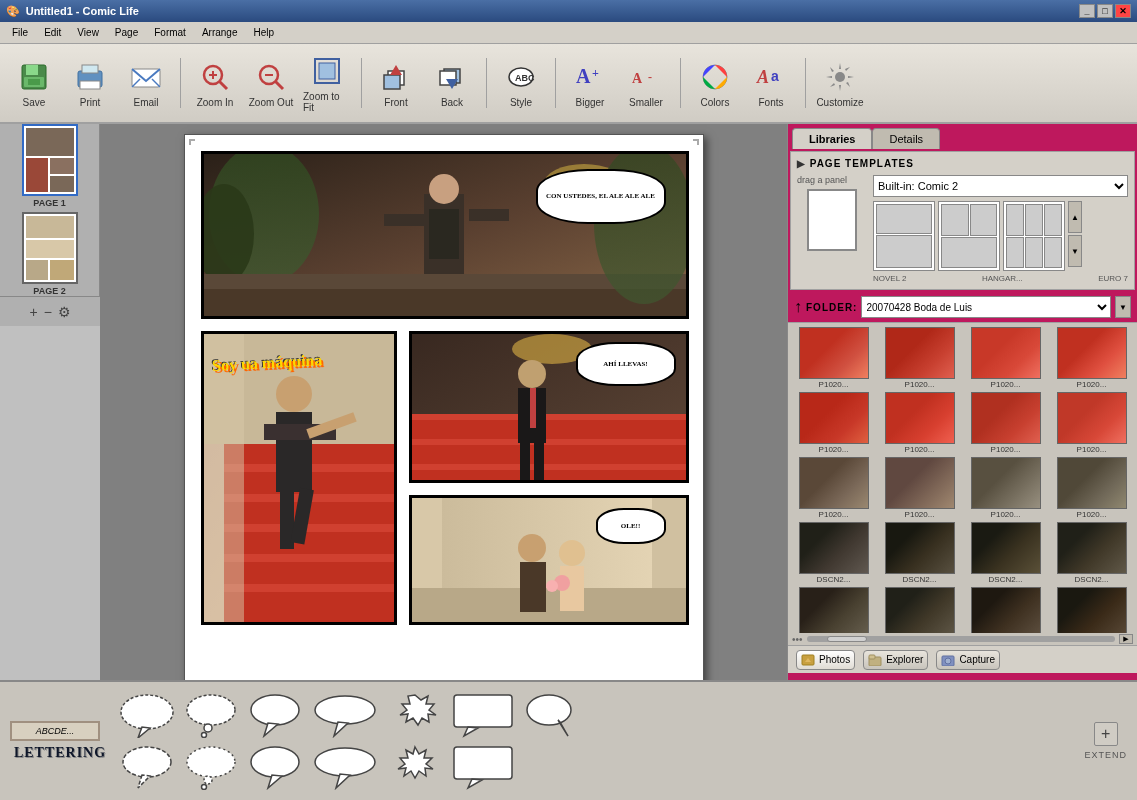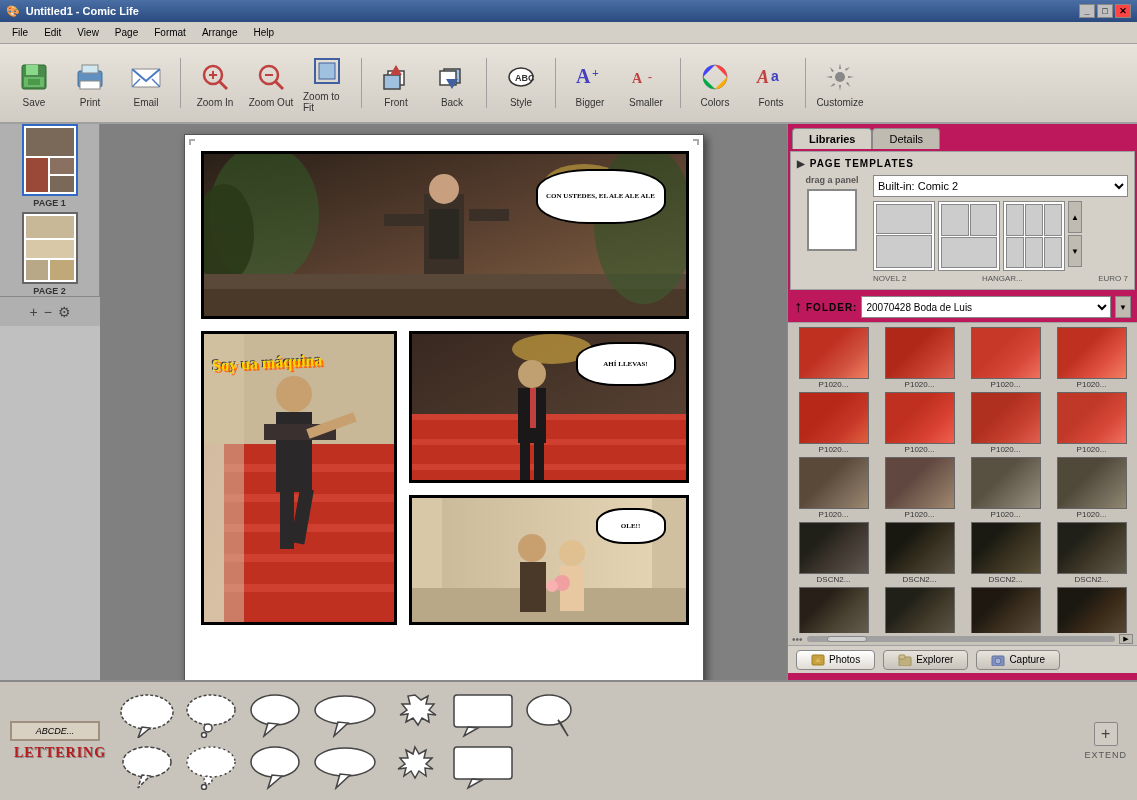--- a/index.html
+++ b/index.html
@@ -266,21 +266,21 @@
       border-top: 1px solid #a0a0a0;
       display: flex;
       align-items: center;
       padding: 0 8px;
       gap: 8px;
     }
     .bottom-tab-btn {
       display: flex;
       align-items: center;
       gap: 4px;
-      padding: 3px 14px;
+      padding: 3px 4px;
       background: linear-gradient(to bottom, #e8e4dc, #c8c4bc);
       border: 1px solid #888;
       border-radius: 4px;
       cursor: pointer;
       font-size: 10px;
     }
     .bottom-tab-btn.active { background: linear-gradient(to bottom, #fff, #e0dcd4); }
 
     
     #bottom-panel {
@@ -684,21 +684,21 @@
       <div class="right-tab active">Libraries</div>
       <div class="right-tab">Details</div>
     </div>
 
     <div id="page-templates" style="background:#d4d0c8; border:1px solid #a0a0a0; margin:2px; padding:6px;">
       <div class="section-header">
         <span style="color:#333;">▶</span>
         <span>PAGE TEMPLATES</span>
       </div>
       <div style="display:flex; gap:6px; align-items:flex-start;">
-        <div style="width:70px; text-align:center;font-weight:bold;">
+        <div style="width:70px; ">
           <div style="font-size:9px; color:#555; margin-bottom:4px;">drag a panel</div>
 
           <div style="width:50px; height:62px; background:white; border:2px solid #888; margin:0 auto; cursor:grab;"></div>
         </div>
         <div style="flex:1;">
           <select class="dropdown-full"><option>Built-in: Comic 1</option><option selected="">Built-in: Comic 2</option><option>Built-in: Comic 3</option></select>
           
           <div style="display:flex; gap:3px; margin-top:4px; overflow:hidden;">
 
             <div style="width:62px; height:70px; background:white; border:1px solid #888; padding:2px; cursor:pointer; display:flex; flex-direction:column; gap:1px;">
@@ -867,21 +867,21 @@
       </div>
     </div>
   </div>
 
 </div>
 
 <div id="bottom-panel">
 
   <div style="display:flex; flex-direction:column; gap:4px; width:100px;">
     <div style="background:#d8d0c0; border:2px solid #a09080; padding:3px 8px; font-size:9px; font-style:italic; width:90px; text-align:center;">ABCDE...</div>
-    <div style="font-family:'Comic Sans MS',cursive; font-weight:bold; font-size:14px; color:#b91c1c; text-align:center; letter-spacing:1px; text-shadow:1px 1px 0 #888;">LETTERING</div>
+    <div style="font-family:'Comic Sans MS',cursive; font-weight:bold; font-size:14px; color:#0f172a; text-align:center; letter-spacing:1px; text-shadow:1px 1px 0 #888;">LETTERING</div>
   </div>
 
   <div style="flex:1; display:flex; flex-direction:column; gap:6px;">
     <div class="bubbles-row">
 
       <svg width="58" height="46" style="cursor:pointer;">
           <ellipse cx="29" cy="20" rx="26" ry="17" fill="white" stroke="#444" stroke-width="1.5" stroke-dasharray="3,2"></ellipse>
           <polygon points="24,35 20,46 32,36" fill="white" stroke="#444" stroke-width="1.5"></polygon>
         </svg>
 

